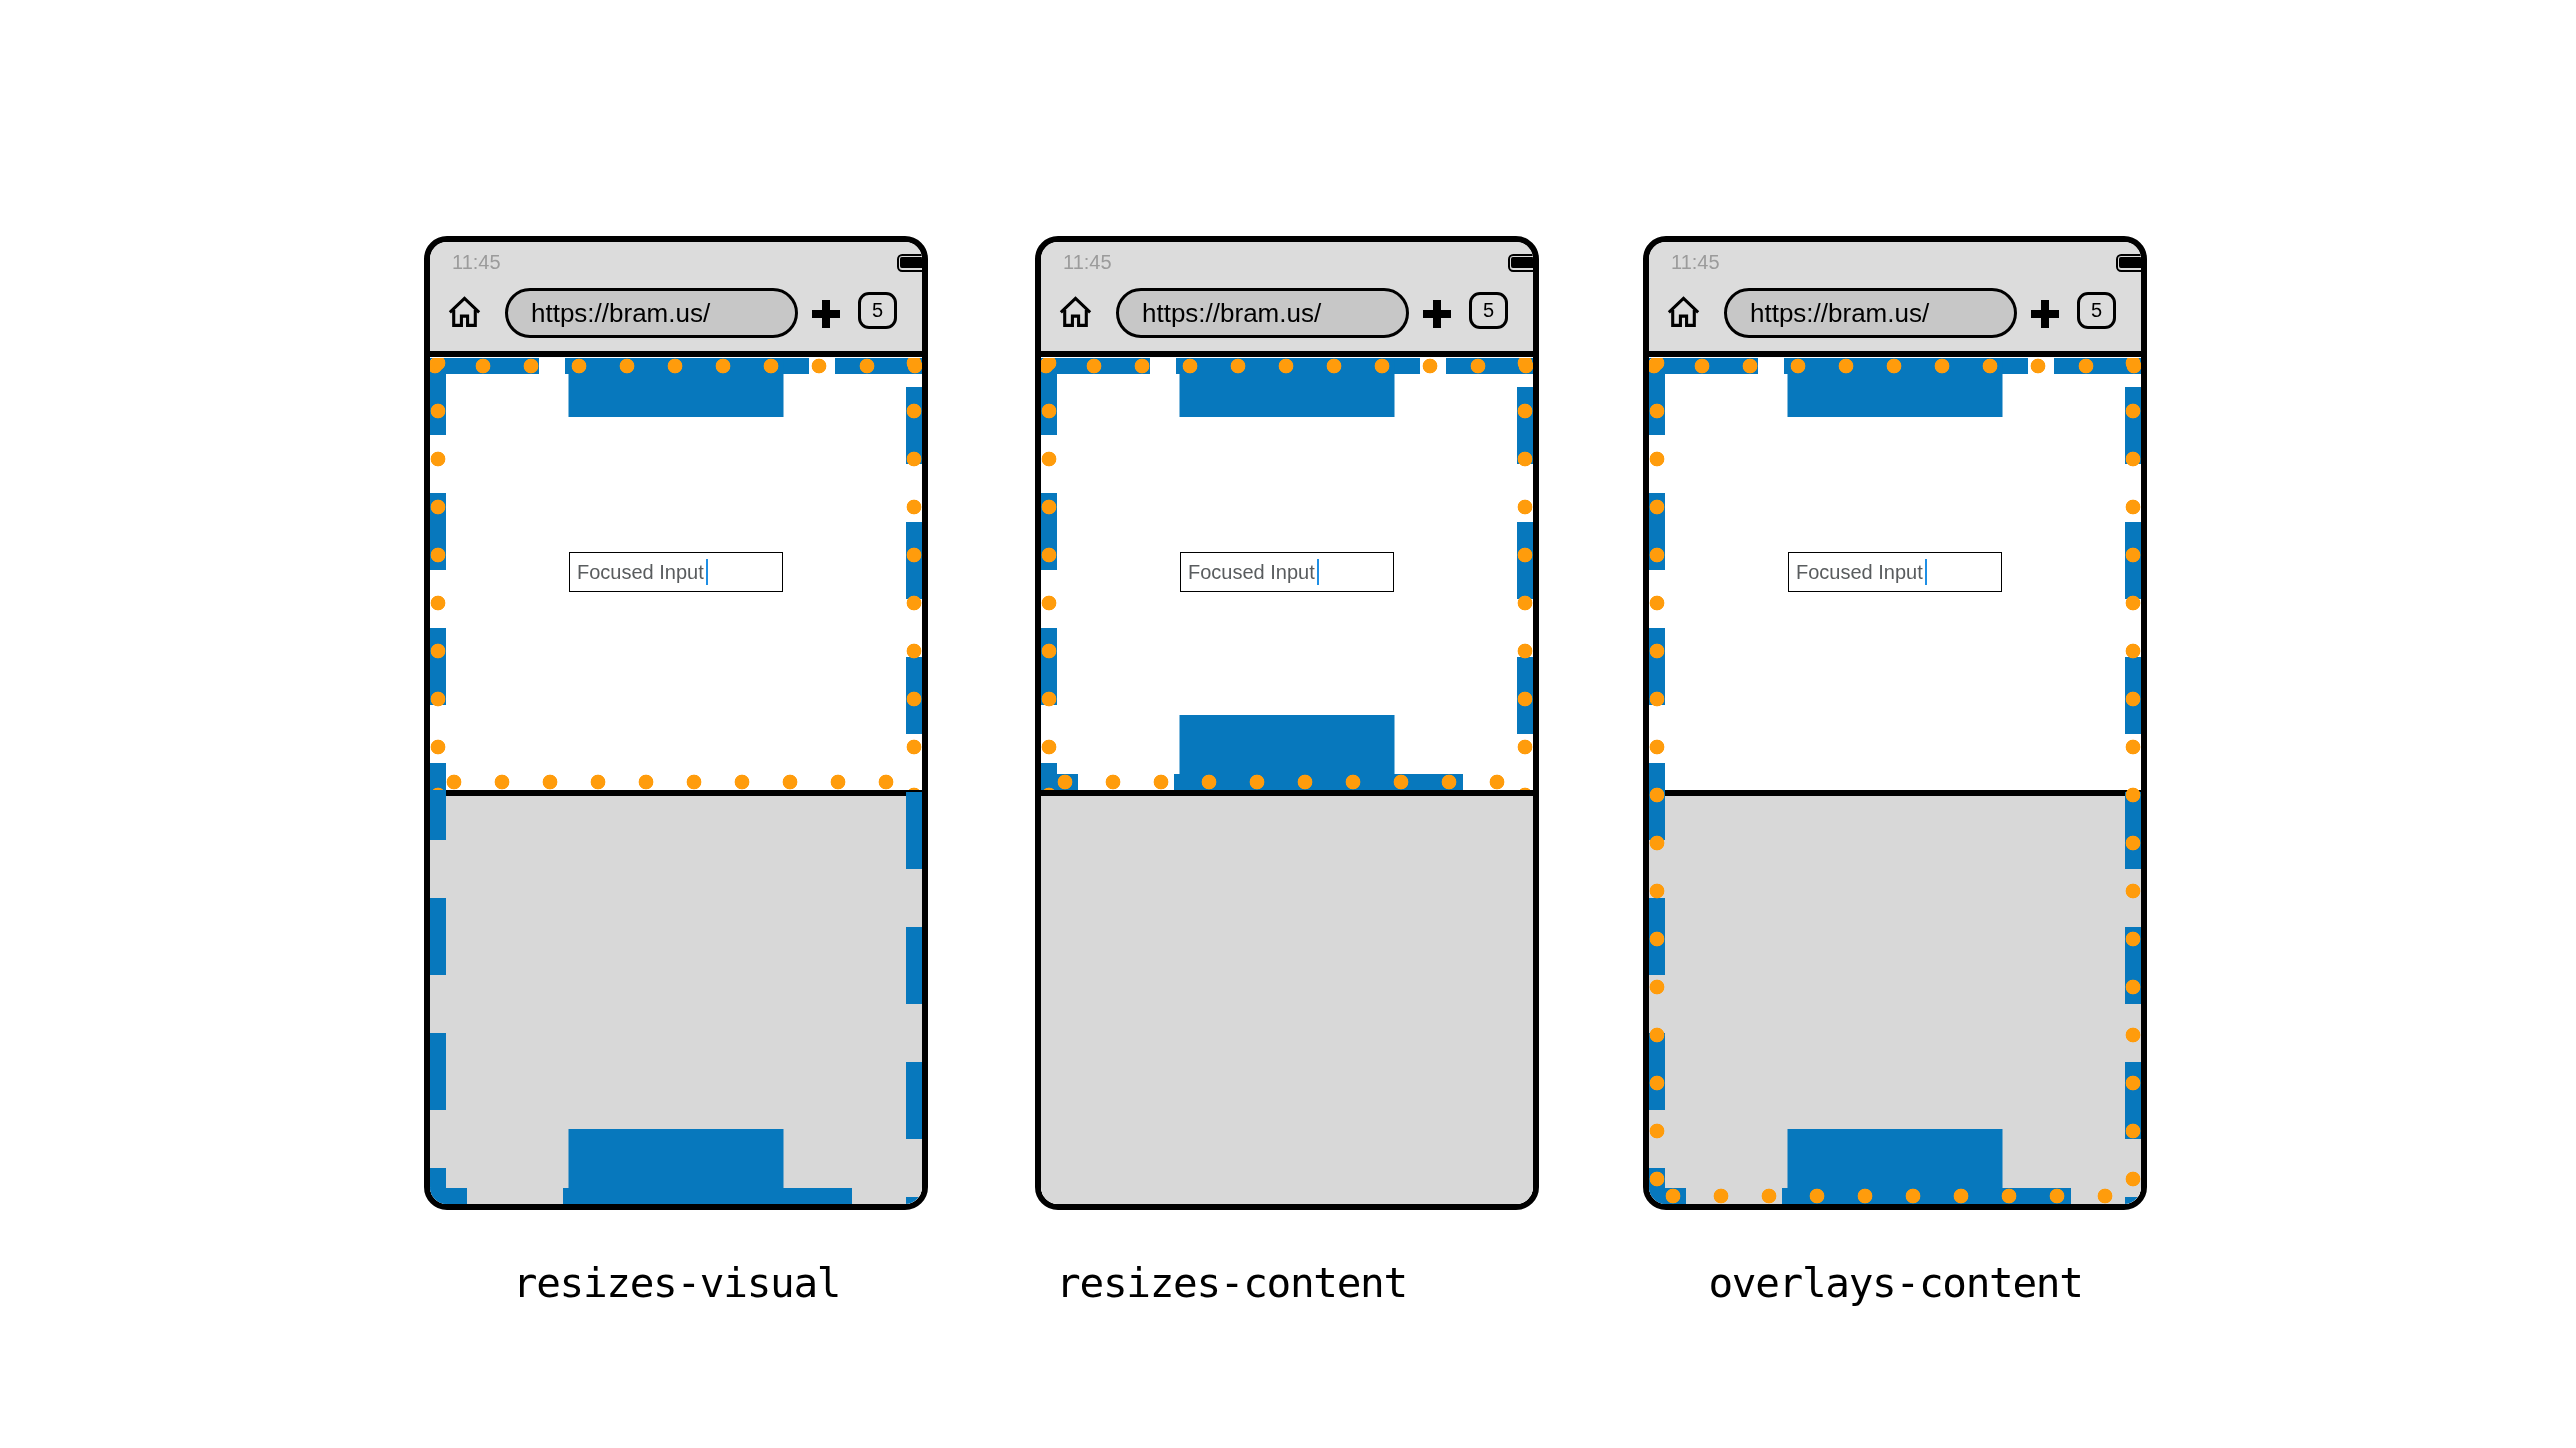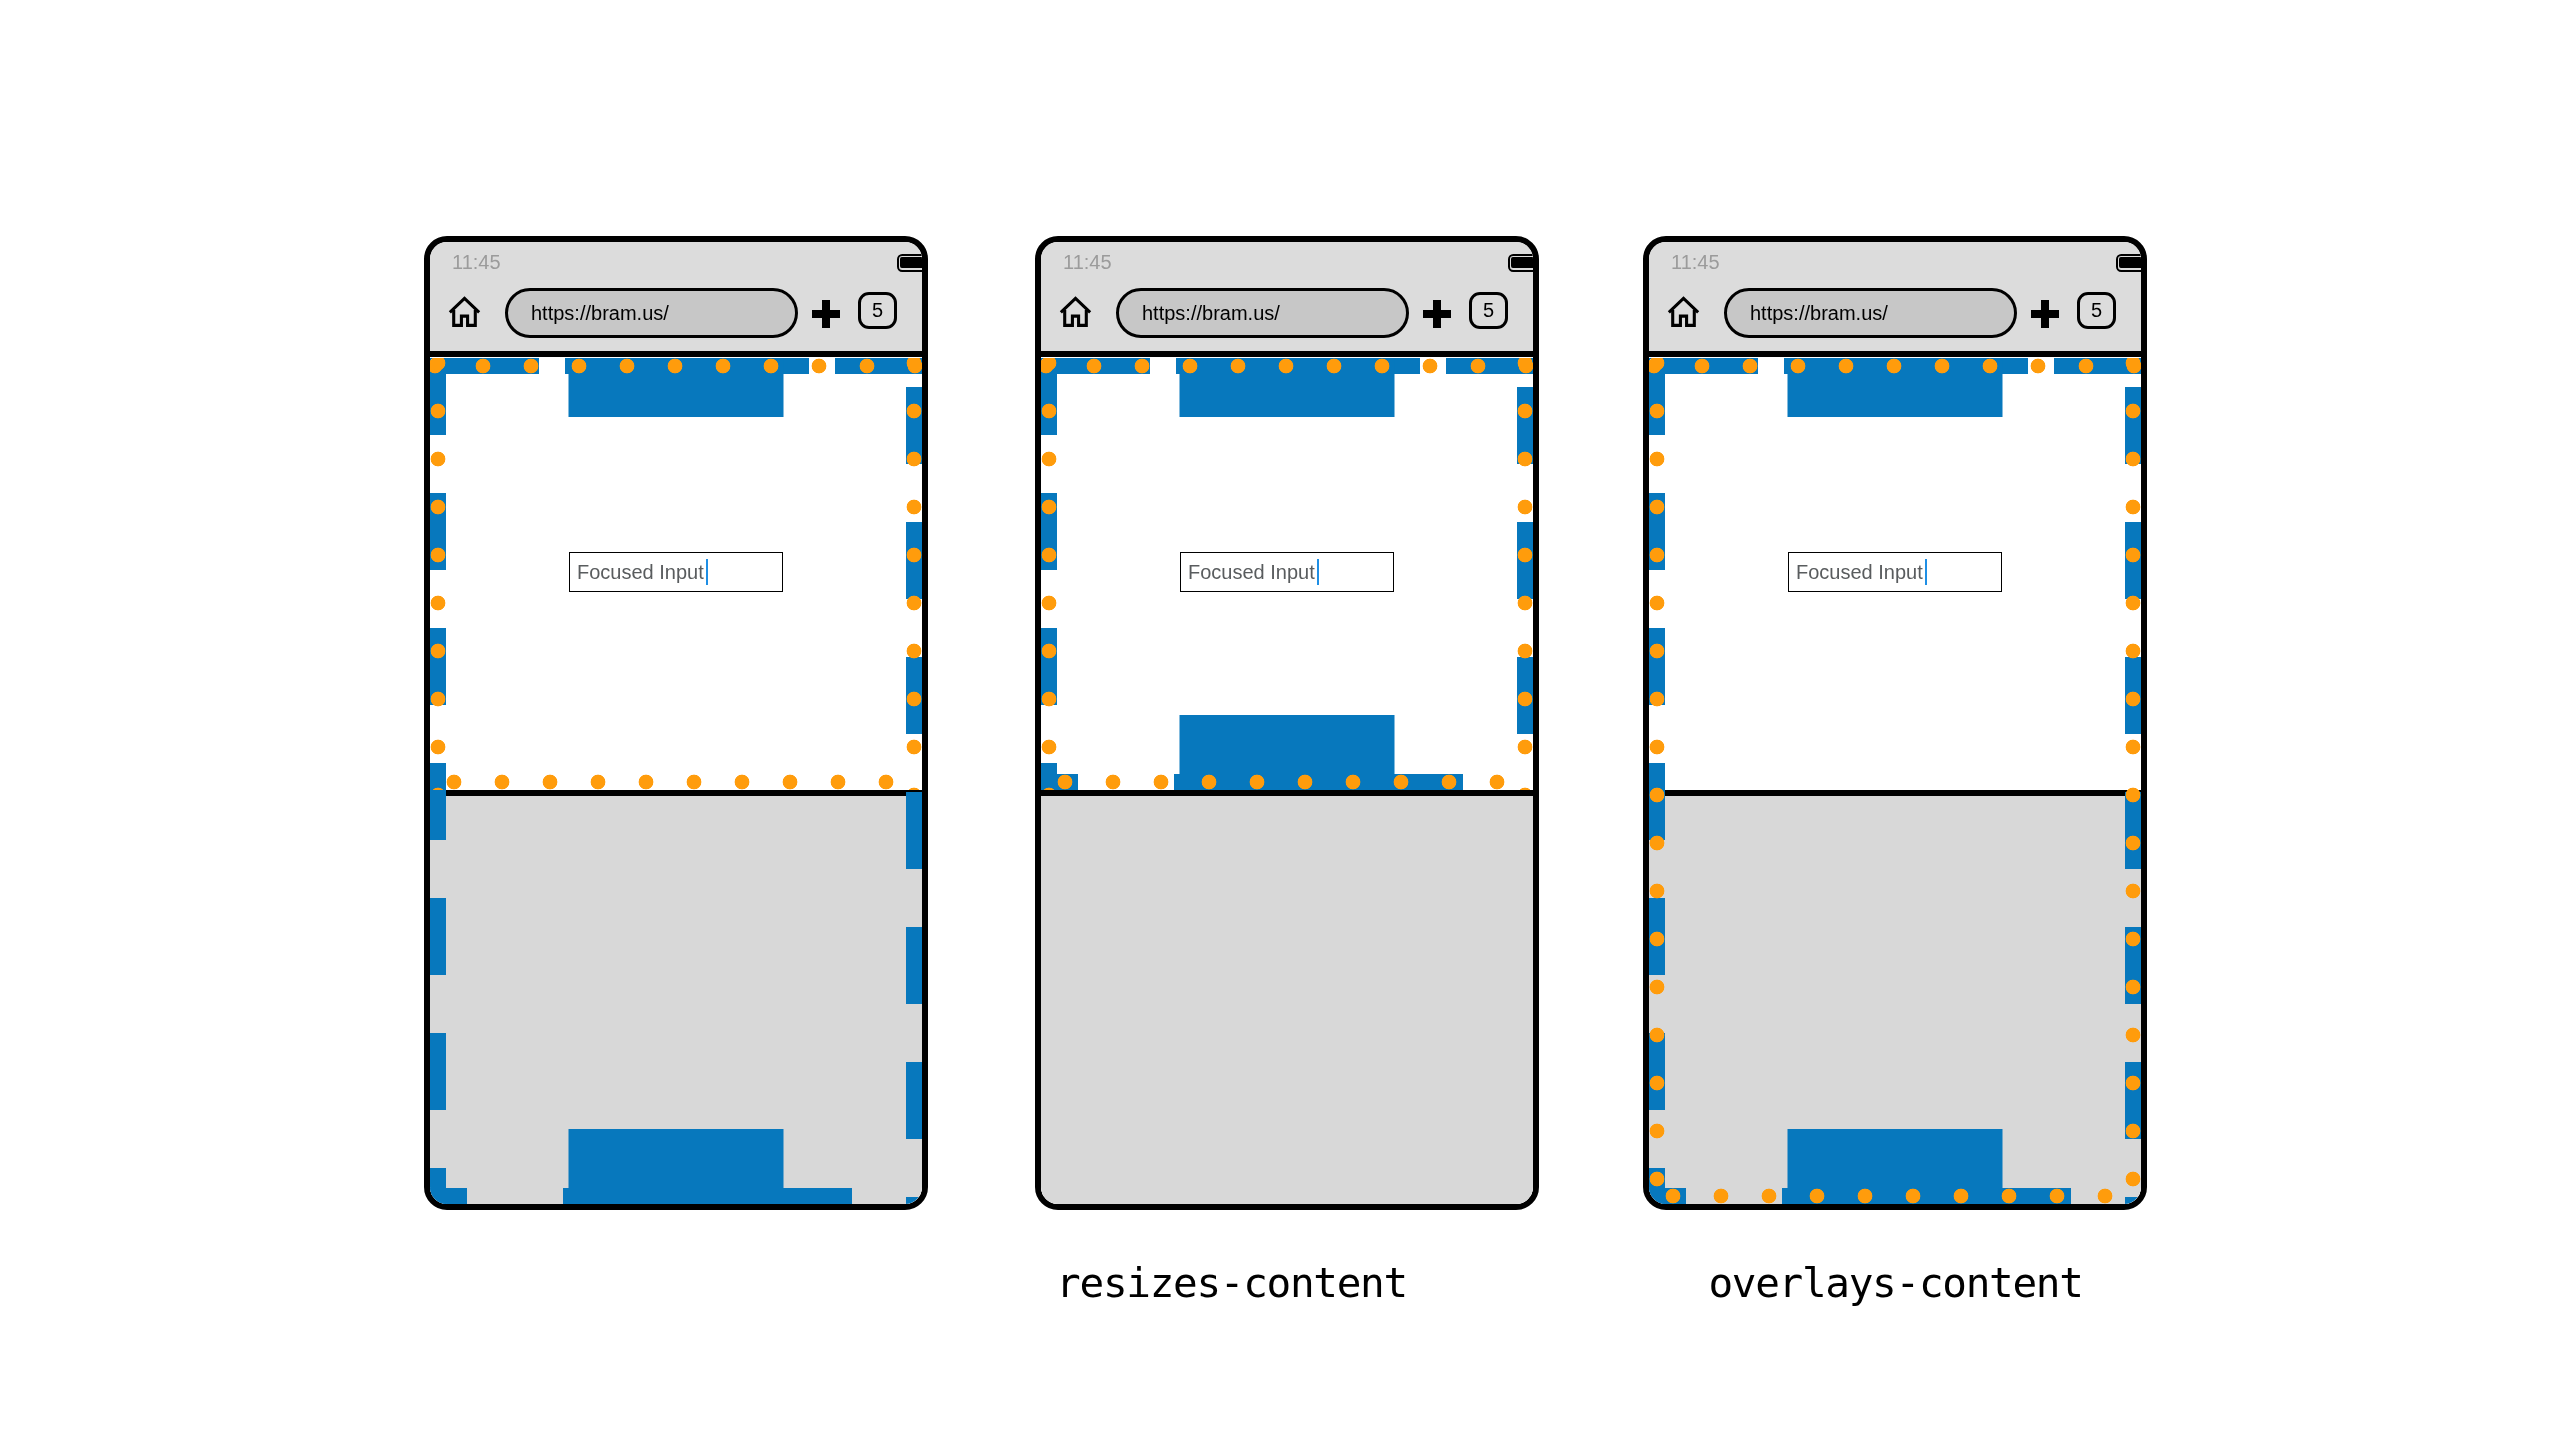--- a/index.html
+++ b/index.html
@@ -17,21 +17,21 @@
   .time{position:absolute;left:22px;top:9px;font-size:20px;color:#9b9b9b;}
   .battery{position:absolute;right:13.5px;top:11.6px;width:35px;height:18px;
            border:2.6px solid #000;border-radius:5.2px;box-sizing:border-box;}
   .battery::before{content:"";position:absolute;inset:1.9px;background:#000;border-radius:1.9px;}
   .battery::after{content:"";position:absolute;right:-6.4px;top:3.9px;width:4.5px;height:7px;
                   background:#000;border-radius:0 1.9px 1.9px 0;}
   .home{position:absolute;left:15.5px;top:49px;width:37px;height:41px;}
   .urlbar{position:absolute;left:75px;top:46px;width:293px;height:50px;
           background:var(--urlbar);border:3.2px solid #000;border-radius:26px;
           box-sizing:border-box;display:flex;align-items:center;
-          padding-left:23px;font-size:20px;color:#000;}
+          padding-left:23px;font-size:26px;color:#000;}
   .plus{position:absolute;left:382px;top:58px;width:28px;height:28px;}
   .plus::before{content:"";position:absolute;left:9.7px;top:0;width:8.4px;height:28px;background:#000;}
   .plus::after{content:"";position:absolute;left:0;top:9.7px;width:28px;height:8.4px;background:#000;}
   .tabbox{position:absolute;left:428px;top:50px;width:39px;height:37px;
           border:3.9px solid #000;border-radius:11px;box-sizing:border-box;
           display:flex;align-items:center;justify-content:center;font-size:20px;color:#000;}
 
   
   .screen{position:absolute;top:116px;left:0;right:0;bottom:0;background:#fff;}
   .keyboard{position:absolute;left:0;right:0;top:432px;bottom:0;z-index:5;
@@ -118,20 +118,21 @@
         <i class="vvb"></i>
         <i class="vvl"></i>
         <i class="vvr"></i>
       </div>
       <div class="input">
         <span>Focused Input</span>
           <span class="caret"></span>
       </div>
     </div>
   </div>
+  <div class="caption c1">resizes-visual</div>
 
   <div class="phone p2 mode-rc">
     <div class="chrome">
       <span class="time">11:45</span>
       <span class="battery"></span>
       <svg class="home" viewBox="0 0 48 48" fill="none" stroke="#000" stroke-width="4">
         <path d="M5 25 L24 7 L43 25"></path>
         <path d="M10 22 V42 H20 V30 H28 V42 H38 V22"></path>
       </svg>
       <div class="urlbar">

